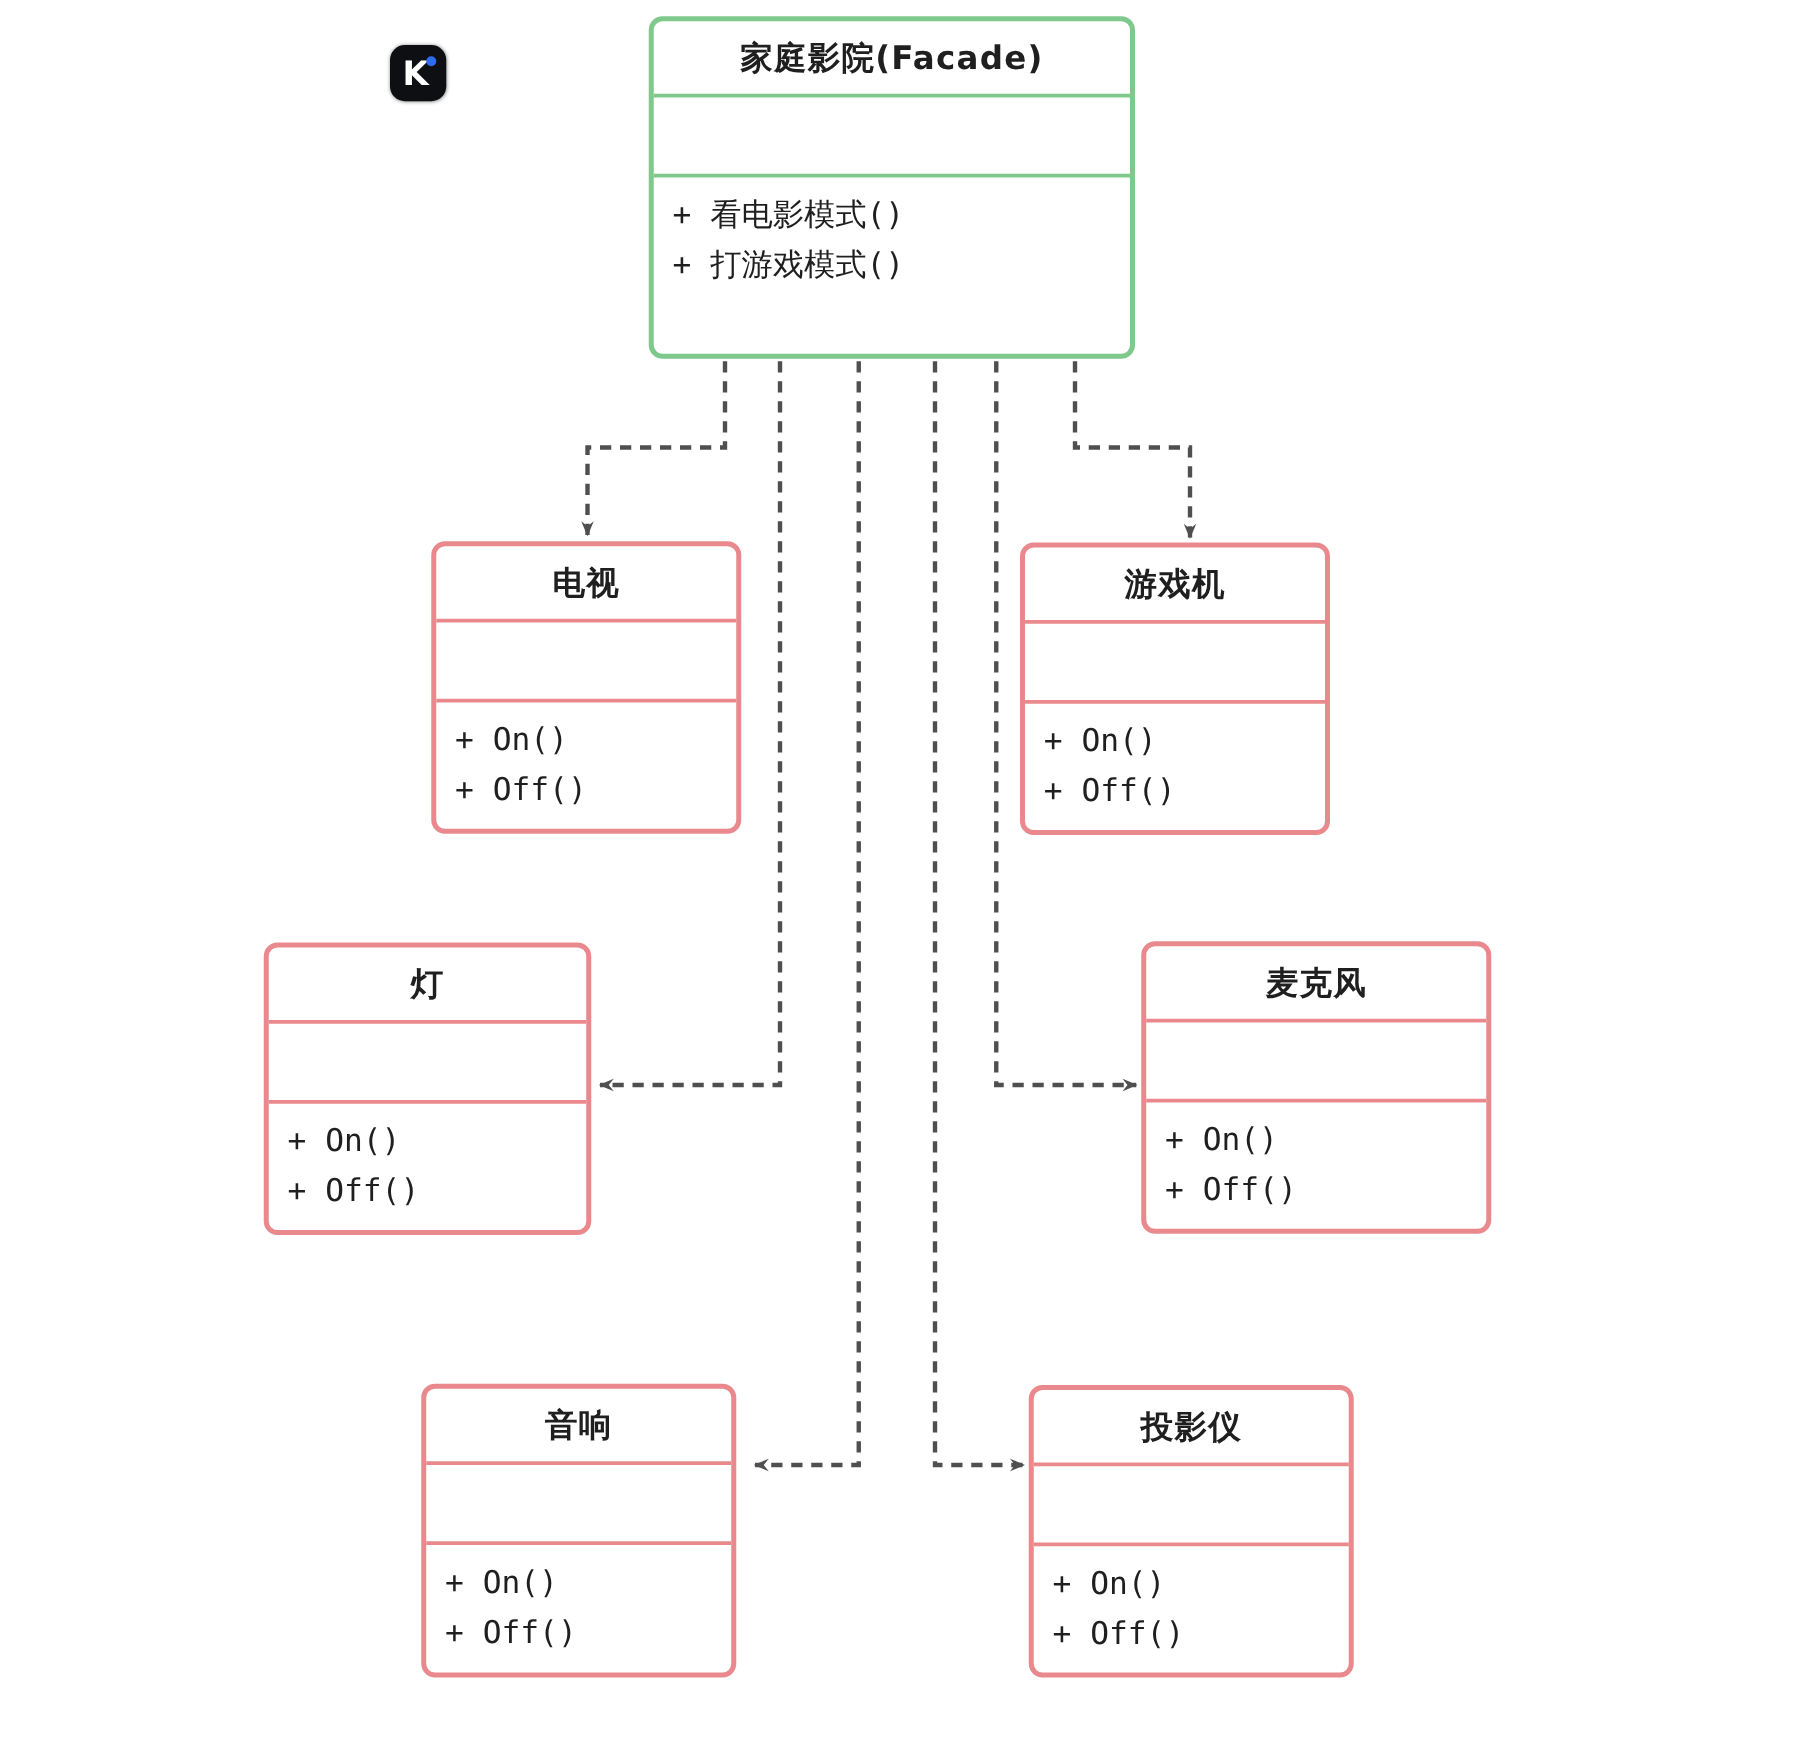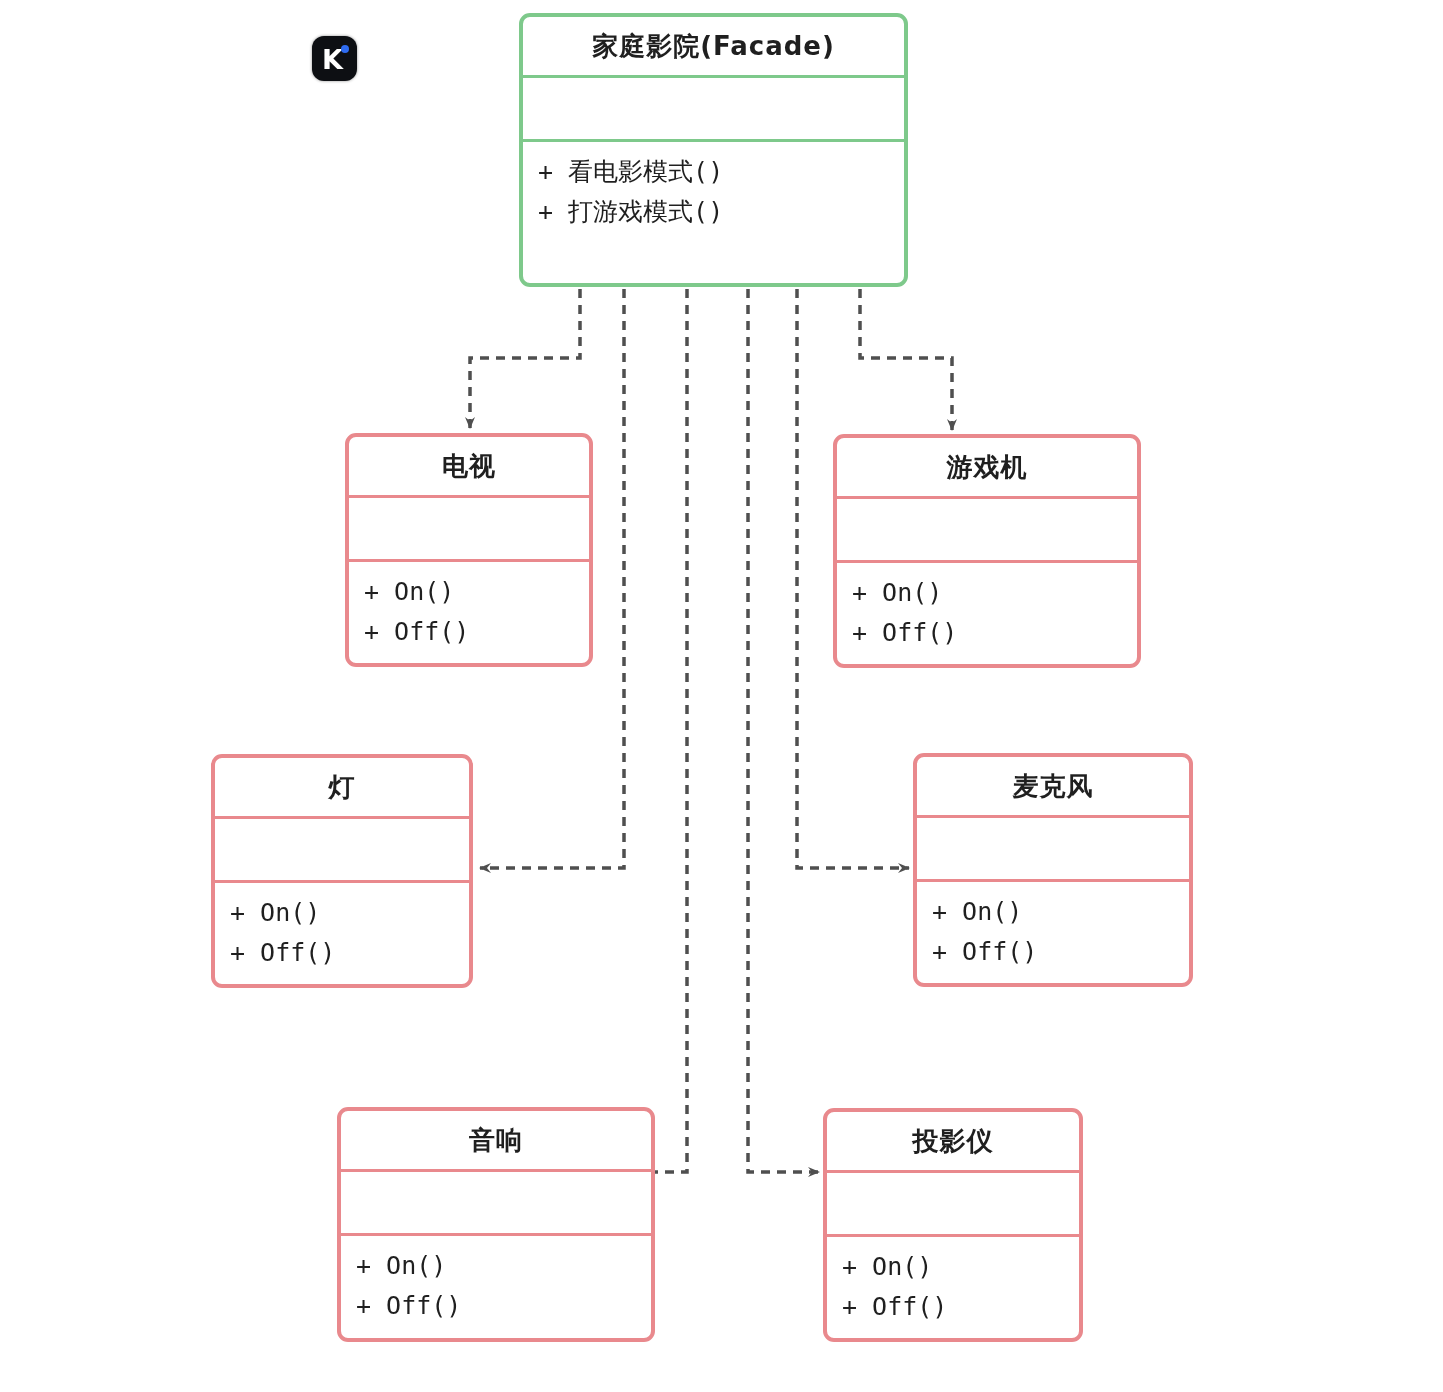--- a/index.html
+++ b/index.html
@@ -48,24 +48,24 @@
     height:40px;
     display:flex;align-items:center;
     font-size:25px;
     font-family:"DejaVu Sans Mono","Liberation Mono",monospace;
     white-space:pre;
   }
 
   
   .box-facade   {left:519px; top:13px;   width:389px; height:274px;}
   .box-tv       {left:345px; top:433px;  width:248px; height:234px;}
-  .box-game     {left:833px; top:434px;  width:308px; height:234px;justify-content:flex-end;}
+  .box-game     {left:816px; top:434px;  width:248px; height:234px;justify-content:flex-end;}
   .box-light    {left:211px; top:754px;  width:262px; height:234px;}
   .box-mic      {left:913px; top:753px;  width:280px; height:234px;}
-  .box-speaker  {left:337px; top:1107px; width:318px; height:235px;}
+  .box-speaker  {left:337px; top:1107px; width:252px; height:235px;}
   .box-projector{left:823px; top:1108px; width:260px; height:234px;}
 
   
   .logo{
     position:absolute;left:312px;top:36px;width:45px;height:45px;
     background:var(--logo-bg);
     border-radius:12px;
     display:flex;align-items:center;justify-content:center;
     box-shadow:0 0 3px rgba(0,0,0,.45);
   }

